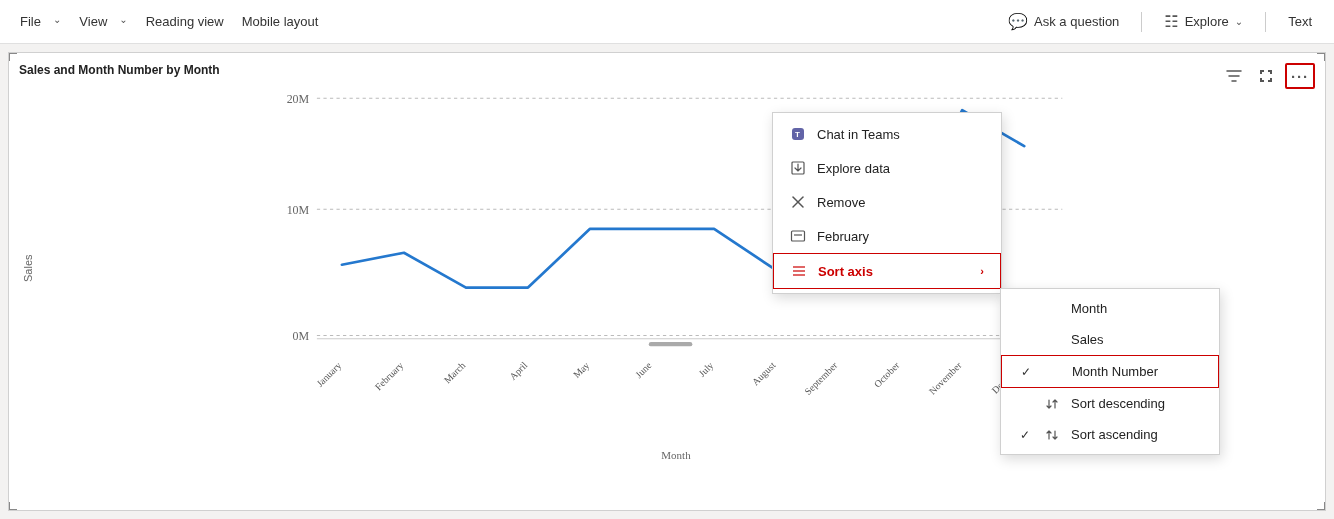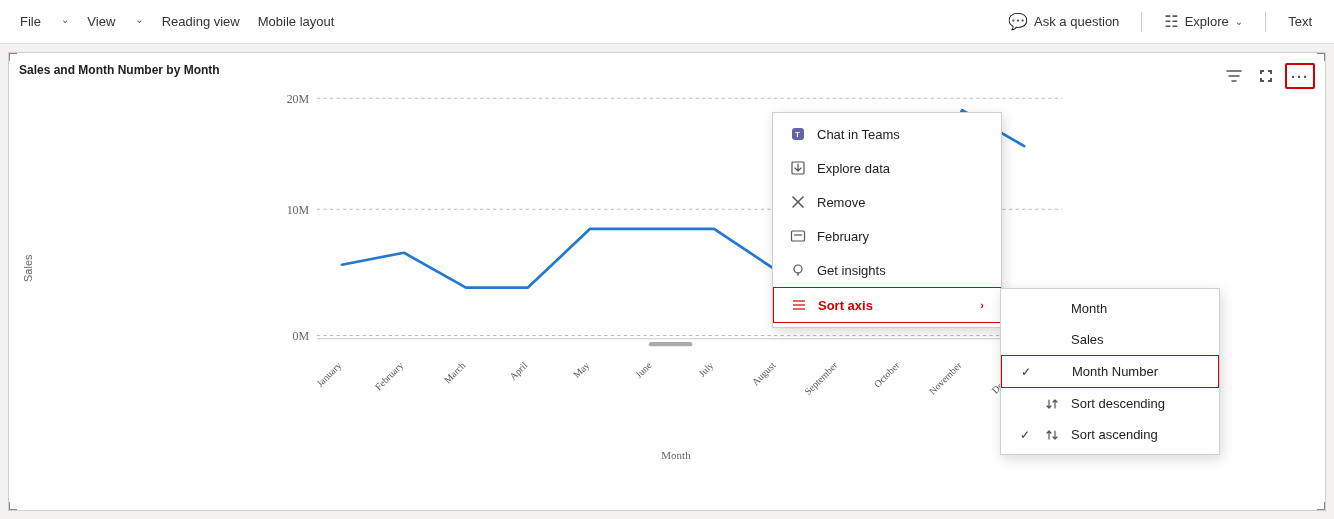--- a/index.html
+++ b/index.html
@@ -24,21 +24,21 @@
     }
     .topbar-left {
       display: flex;
       align-items: center;
       gap: 2px;
       flex: 1;
     }
     .menu-item {
       display: flex;
       align-items: flex-start;
-      gap: 20px;
+      gap: 12px;
       padding: 6px 8px;
       cursor: pointer;
       color: #333;
       font-size: 13px;
       border-radius: 2px;
     }
     .chevron { font-size: 10px; color: #555; }
     .topbar-right {
       display: flex;
       align-items: center;
@@ -356,29 +356,20 @@
     </div>
     <div class="menu-row">
       <span class="menu-row-icon">
         <svg width="16" height="16" viewBox="0 0 16 16" fill="none">
             <rect x="1.5" y="3" width="13" height="10" rx="1" stroke="#555" stroke-width="1.2"></rect>
             <line x1="4" y1="7" x2="12" y2="7" stroke="#555" stroke-width="1.2"></line>
           </svg>
       </span>
       <span class="menu-row-label">February</span>
     </div>
-    <div class="menu-row">
-      <span class="menu-row-icon">
-        <svg width="16" height="16" viewBox="0 0 16 16" fill="none">
-            <circle cx="8" cy="7" r="4" stroke="#555" stroke-width="1.2"></circle>
-            <line x1="8" y1="11" x2="8" y2="13" stroke="#555" stroke-width="1.5" stroke-linecap="round"></line>
-          </svg>
-      </span>
-      <span class="menu-row-label">Get insights</span>
-    </div>
     <div class="menu-row active" style="border:1.5px solid #cc0000; background:#fff;">
       <span class="menu-row-icon">
         <svg width="16" height="16" viewBox="0 0 16 16" fill="none">
             <line x1="2" y1="4" x2="14" y2="4" stroke="#cc0000" stroke-width="1.2"></line>
             <line x1="2" y1="8" x2="14" y2="8" stroke="#cc0000" stroke-width="1.2"></line>
             <line x1="2" y1="12" x2="14" y2="12" stroke="#cc0000" stroke-width="1.2"></line>
           </svg>
       </span>
       <span class="menu-row-label" style="color:#cc0000;font-weight:600;">Sort axis</span>
       <span class="menu-row-arrow" style="color:#cc0000;">›</span>

